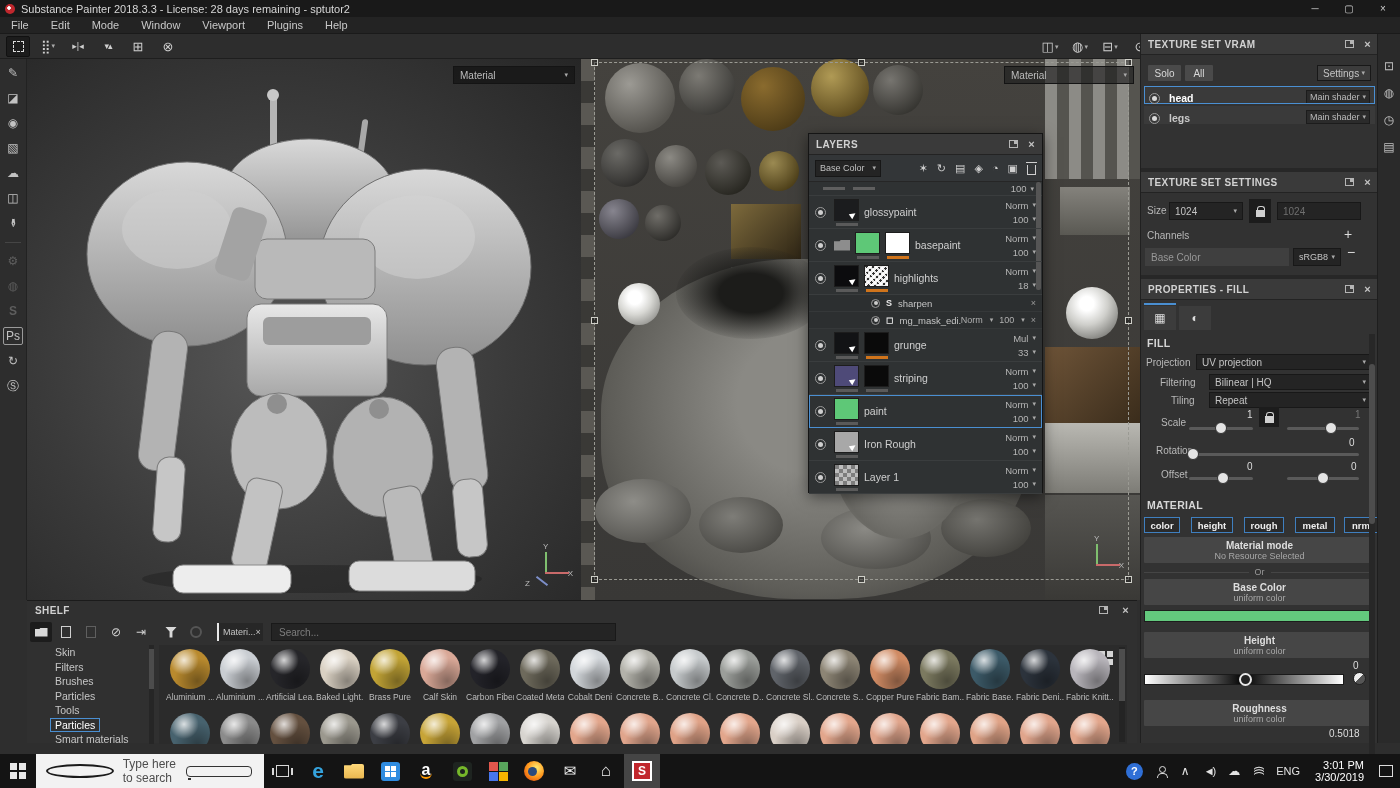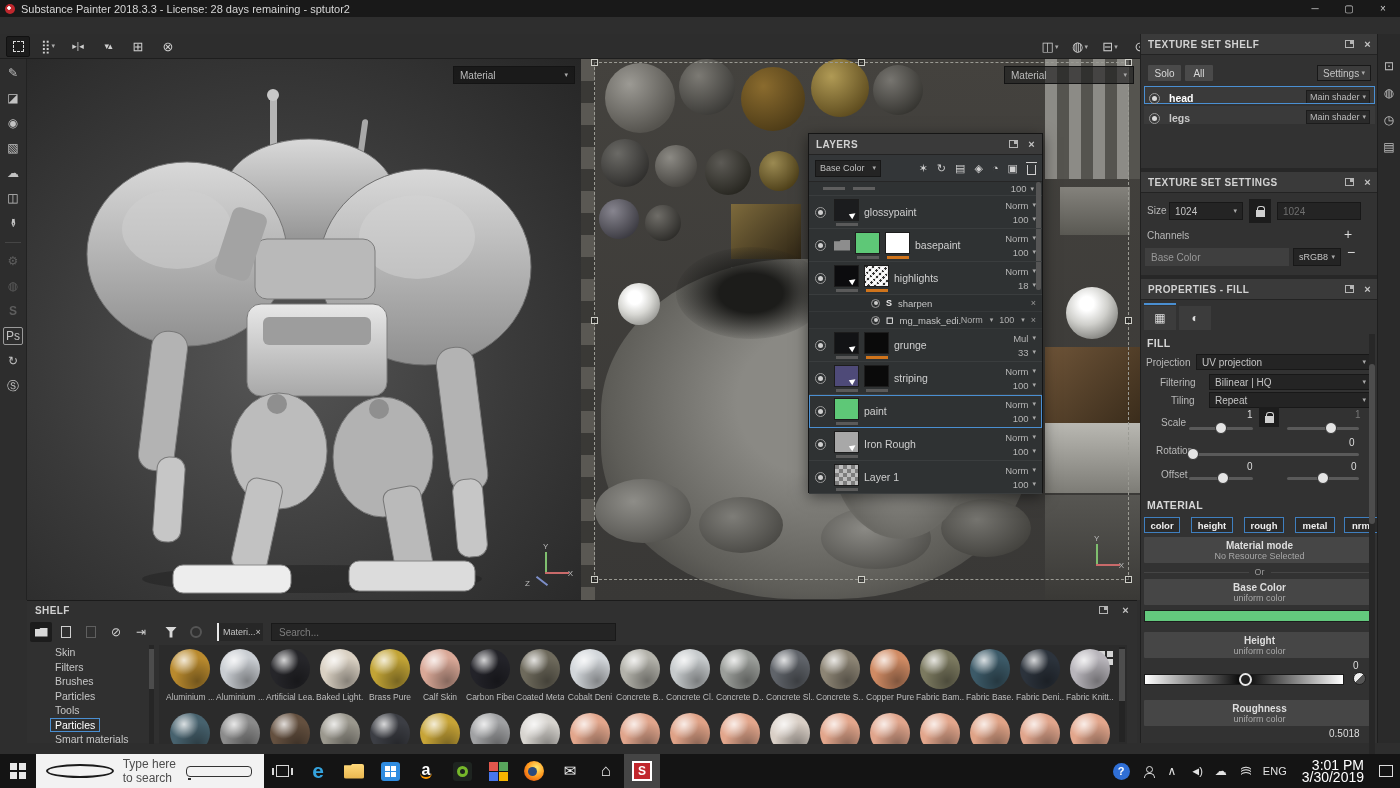--- a/index.html
+++ b/index.html
@@ -160,21 +160,21 @@
   .sub-active{background:#454545;}
   .sub-ic{width:20px;height:20px;border:2px solid #fff;background:#c1272d;display:flex;align-items:center;justify-content:center;color:#fff;font-weight:bold;font-size:12px;}
   #tray{margin-left:auto;display:flex;align-items:center;height:34px;}
   .tray-cell{height:34px;display:flex;align-items:center;justify-content:center;color:#e2e2e2;font-size:12px;padding:0 7px;flex:none;}
   .help-circ{width:17px;height:17px;border-radius:50%;background:#2f6fd6;color:#fff;font-size:11px;font-weight:bold;display:flex;align-items:center;justify-content:center;}
   .ppl{width:10px;height:10px;position:relative;}
   .ppl::before{content:"";position:absolute;left:2px;top:0;width:5px;height:5px;border:1.5px solid #ddd;border-radius:50%;}
   .ppl::after{content:"";position:absolute;left:0;bottom:-2px;width:9px;height:4px;border:1.5px solid #ddd;border-bottom:none;border-radius:5px 5px 0 0;}
   .spk{font-size:11px;letter-spacing:-2px;}
   .wifi{transform:rotate(-90deg);font-size:11px;letter-spacing:-1px;display:inline-block;}
-  #clock{display:flex;flex-direction:column;align-items:flex-end;justify-content:center;font-size:14px;color:#fff;line-height:12px;padding:0 8px;}
+  #clock{display:flex;flex-direction:column;align-items:flex-end;justify-content:center;font-size:11px;color:#fff;line-height:12px;padding:0 8px;}
   .notif{width:14px;height:12px;border:1px solid #ddd;}
   
   .ptab{position:absolute;width:32px;height:24px;background:#3c3c3c;display:flex;align-items:center;justify-content:center;color:#ddd;font-size:12px;}
   .ptab.active::before{content:"";position:absolute;left:0;top:-3px;width:100%;height:2px;background:#4a8fd2;}
   .trash{width:9px;height:10px;border:1px solid #cfcfcf;border-top:none;position:relative;margin-top:3px;}
   .trash::before{content:"";position:absolute;left:-2px;top:-3px;width:11px;height:1.5px;background:#cfcfcf;}
 </style>
 </head>
 <body>
 
@@ -183,20 +183,29 @@
   <div class="abs" id="title-bar">
     <div id="sp-logo"></div>
     <span>Substance Painter 2018.3.3 - License: 28 days remaining - sptutor2</span>
     <div class="win-btns">
       <div class="win-btn">─</div>
       <div class="win-btn">▢</div>
       <div class="win-btn">×</div>
     </div>
   </div>
 
+  <div class="abs" id="menu-bar">
+      <div class="menu-item">File</div>
+      <div class="menu-item">Edit</div>
+      <div class="menu-item">Mode</div>
+      <div class="menu-item">Window</div>
+      <div class="menu-item">Viewport</div>
+      <div class="menu-item">Plugins</div>
+      <div class="menu-item">Help</div>
+    </div>
 
   <div class="abs" id="toolbar">
     <div class="tb-icon active">
         <span class="dashed-sq"></span>
       </div>
     <div class="tb-icon">
         <span>⣿</span>
         <span class="chev">▾</span>
       </div>
     <div class="tb-icon" style="font-size:9px;">▸|◂</div>
@@ -569,21 +578,21 @@
             </div>
           </div>
         </div>
       </div>
   </div>
 
   <div class="abs" id="right-col">
 
     <div class="rp" style="top:0;height:138px;">
       <div class="panel-hdr">
-          <span>TEXTURE SET SHELF</span>
+          <span>TEXTURE SET VRAM</span>
           <span class="sp"></span>
           <span class="dock-ic"></span>
           <span class="close-x">×</span>
         </div>
       <div class="btn abs" style="left:7px;top:31px;width:33px;height:16px;">Solo</div>
       <div class="btn abs" style="left:44px;top:31px;width:28px;height:16px;">All</div>
       <div class="dd abs" style="left:176px;top:31px;width:54px;height:16px;background:#3c3c3c;">
         <span>Settings</span>
           <span class="chev">▾</span>
       </div>

